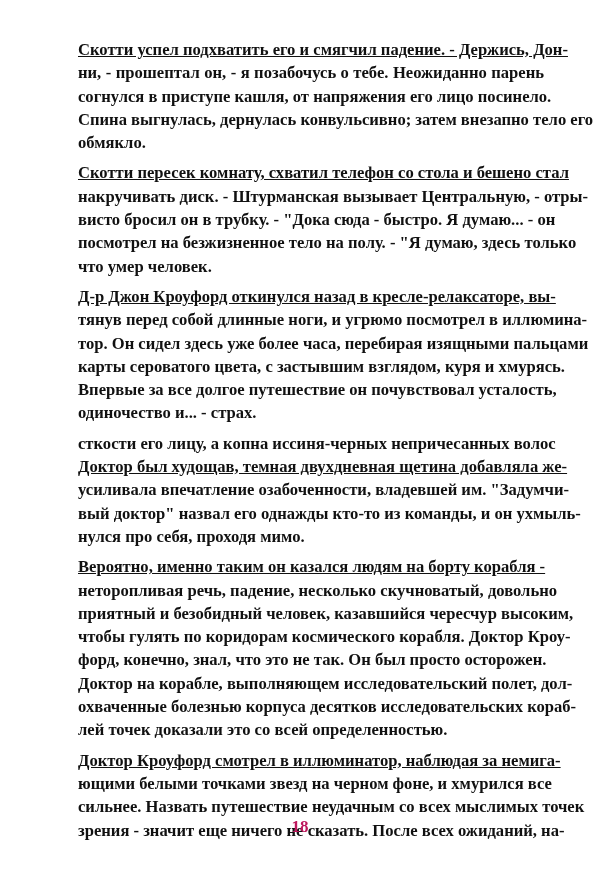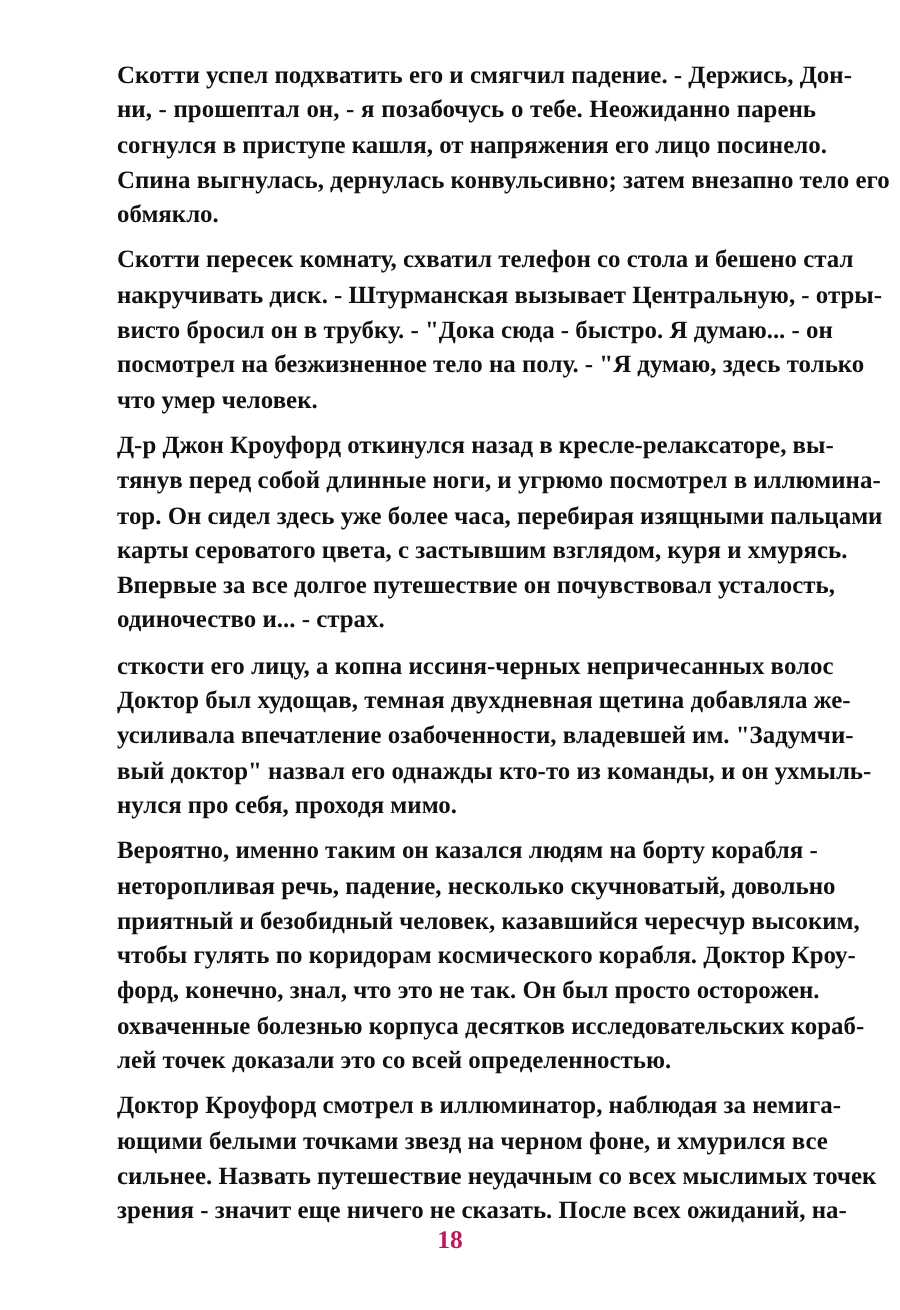--- a/index.html
+++ b/index.html
@@ -20,21 +20,21 @@
     text-indent: 15px;
     text-align: justify;
     hyphens: manual;
   }
   .page p .ln {
     display: block;
     text-align: justify;
     text-align-last: justify;
     white-space: nowrap;
   }
-  .page p .ln.first { text-indent: 15px; }
+  .page p .ln.first { text-indent: 15px; text-decoration: underline; }
   .page p .ln.last { text-align-last: left; }
   .page-number {
     position: absolute;
     left: 0;
     width: 600px;
     top: 817px;
     text-align: center;
     font-family: "Liberation Serif", serif;
     font-weight: bold;
     font-size: 17px;
@@ -73,20 +73,21 @@
     <span class="ln">усиливала впечатление озабоченности, владевшей им. "Задумчи-</span>
     <span class="ln">вый доктор"  назвал его однажды кто-то из команды, и он ухмыль-</span>
     <span class="ln last">нулся про себя, проходя мимо.</span>
   </p>
   <p>
     <span class="ln first">Вероятно, именно таким он казался людям на борту корабля -</span>
     <span class="ln">неторопливая речь, падение, несколько скучноватый, довольно</span>
     <span class="ln">приятный и безобидный человек, казавшийся чересчур высоким,</span>
     <span class="ln">чтобы гулять по коридорам космического корабля. Доктор Кроу-</span>
     <span class="ln">форд, конечно, знал, что это не так. Он был просто осторожен.</span>
+    <span class="ln">Доктор на корабле, выполняющем исследовательский полет, дол-</span>
     <span class="ln">охваченные болезнью корпуса десятков исследовательских кораб-</span>
     <span class="ln last">лей  точек доказали это со всей определенностью.</span>
   </p>
   <p>
     <span class="ln first">Доктор Кроуфорд смотрел в иллюминатор, наблюдая за немига-</span>
     <span class="ln">ющими белыми точками звезд на черном фоне, и хмурился все</span>
     <span class="ln">сильнее. Назвать путешествие неудачным со всех мыслимых точек</span>
     <span class="ln">зрения - значит еще ничего не сказать. После всех ожиданий, на-</span>
   </p>
 </div>

